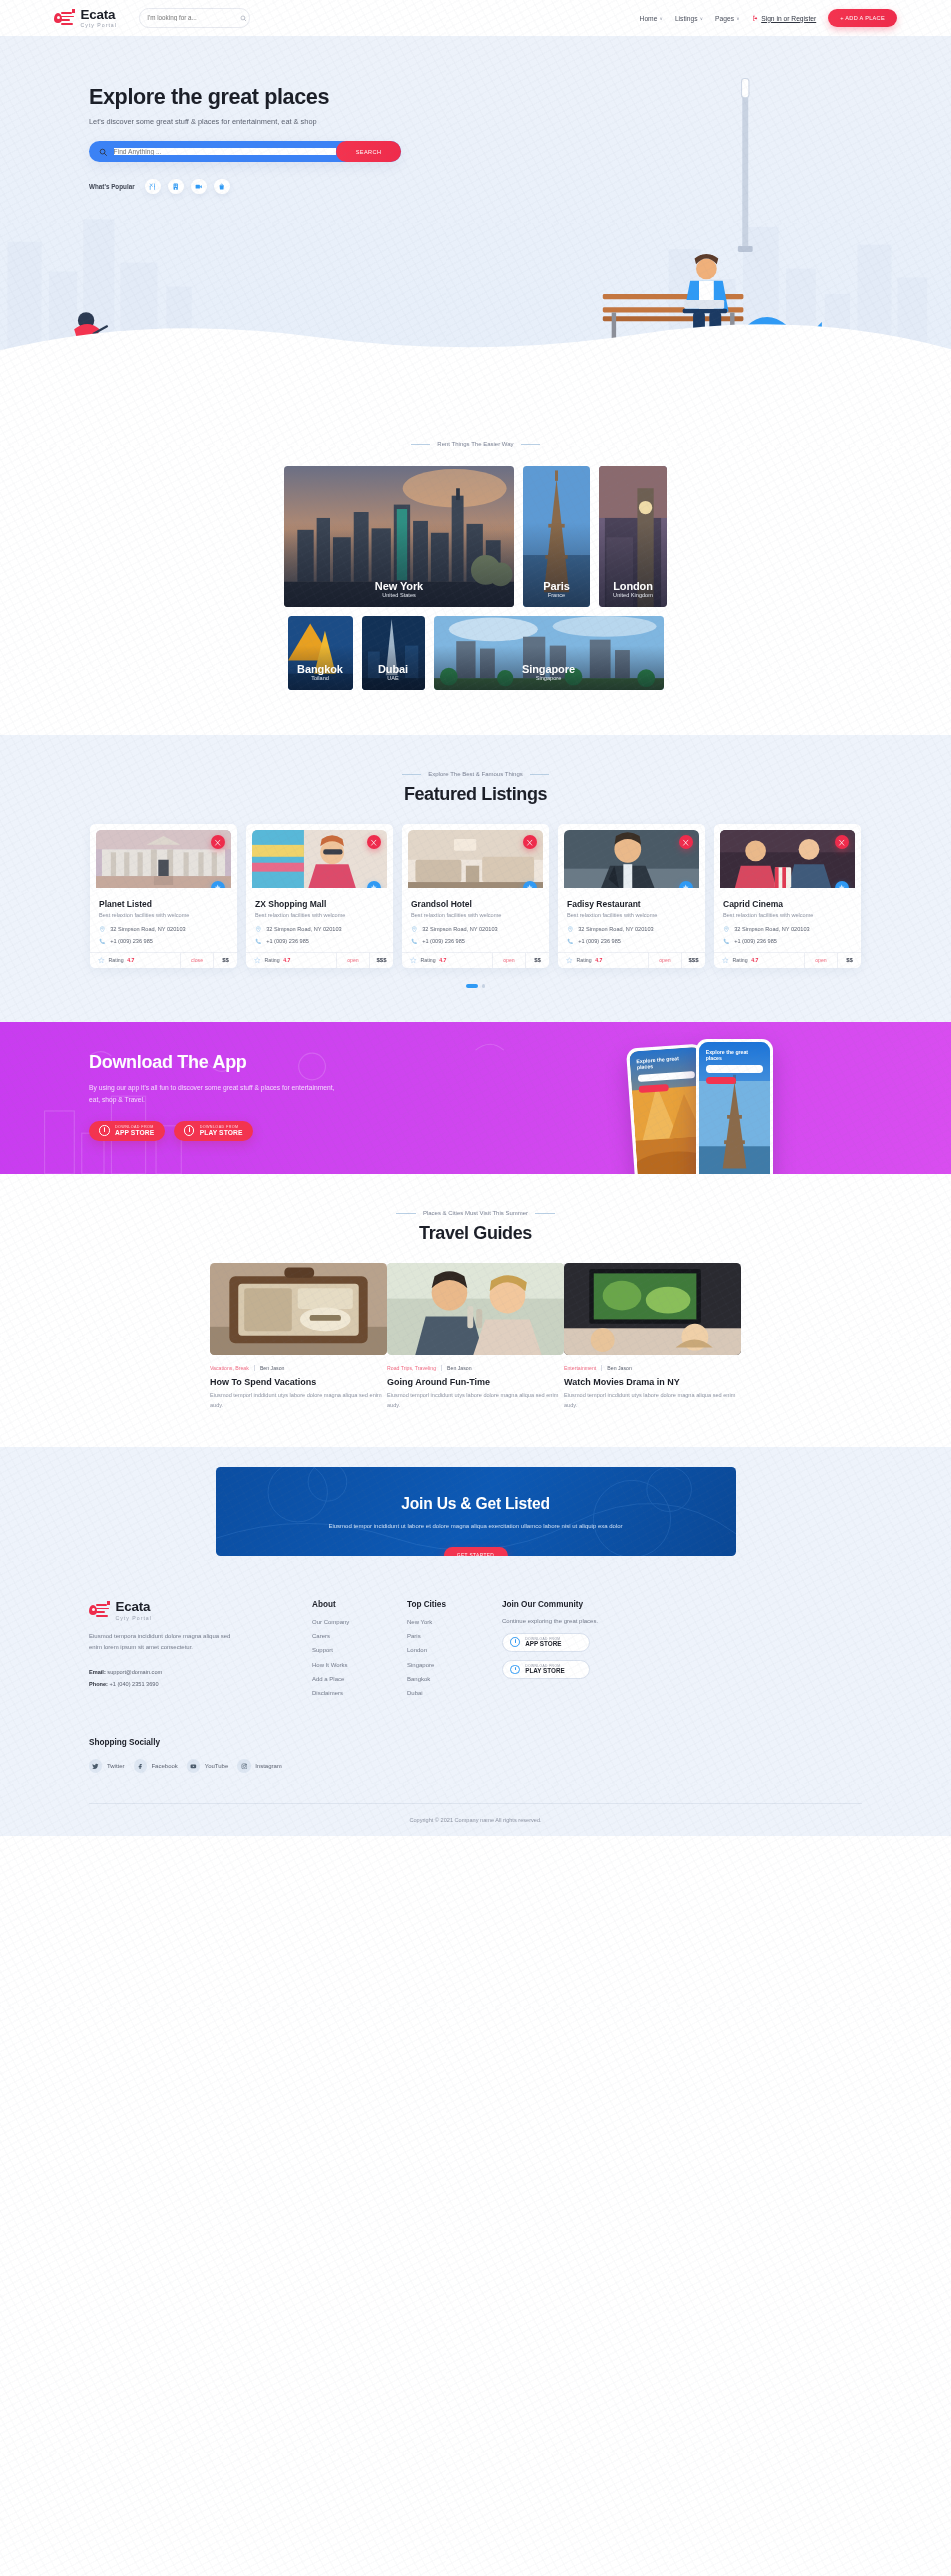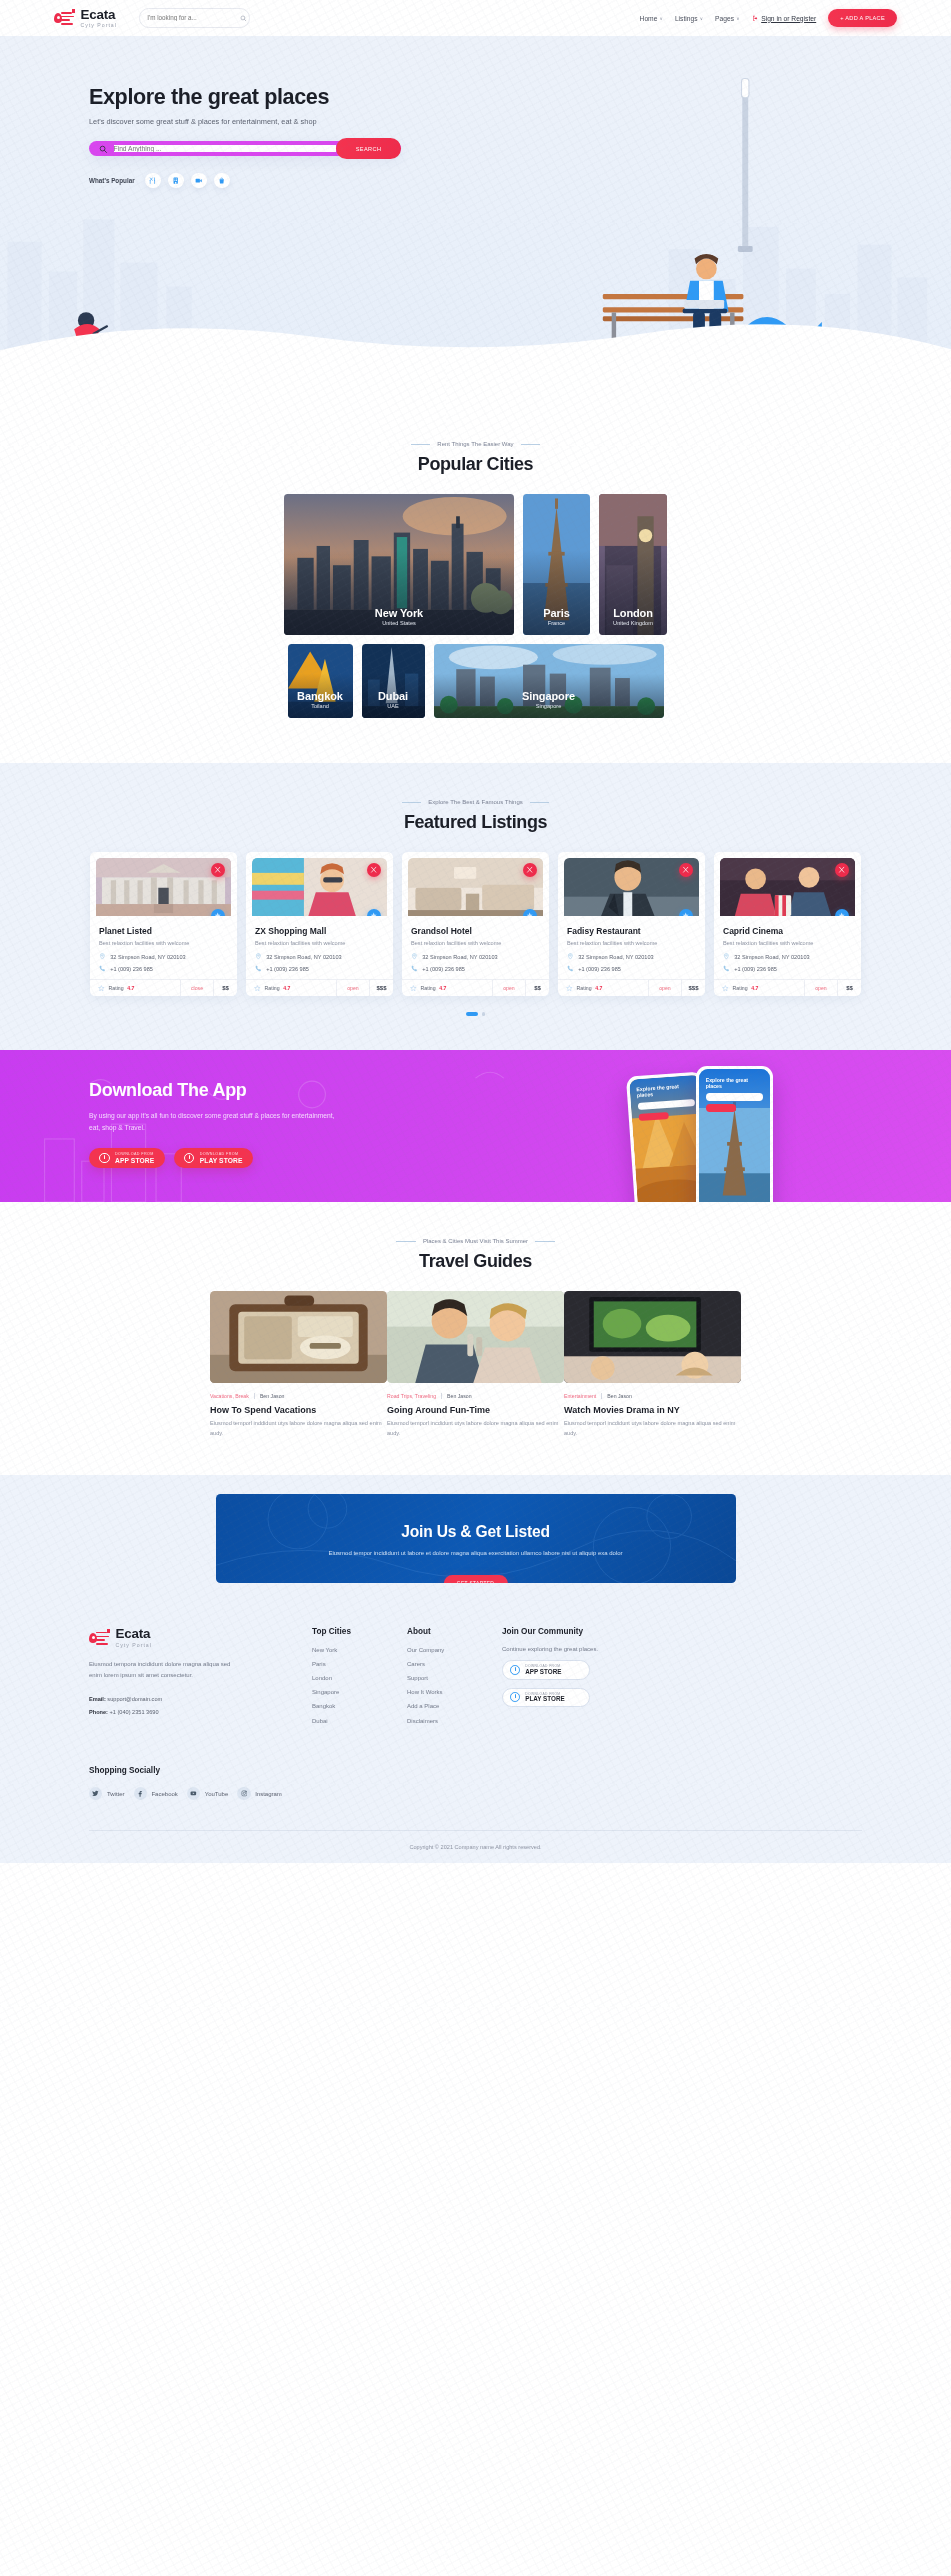--- a/index.html
+++ b/index.html
@@ -43,21 +43,21 @@
     box-shadow:0 3px 7.4px rgba(239,43,75,.3); font-family:inherit; }
 
   
   .hero { position:relative; height:368px; background:#eef3fb; overflow:hidden; }
   .hero-sky { position:absolute; inset:0;
     background:linear-gradient(180deg,#edf2fa 0%, #e9f0fa 55%, #e6eef9 100%); }
   .hero-wave { position:absolute; left:0; right:0; bottom:0; height:97px; }
   .hero-content { position:relative; z-index:5; padding-top:48px; }
   .hero-h1 { font-size:21.6px; font-weight:700; color:#1b1e27; letter-spacing:-0.4px; margin-left:0; }
   .hero-sub { font-size:7.4px; color:#5c6270; margin-top:7.4px; }
-  .searchbar { margin-top:15px; width:312px; height:15px; background:#d946ef; border-radius:12px;
+  .searchbar { margin-top:15px; width:312px; height:21px; background:#3b82f6; border-radius:12px;
     display:flex; align-items:center; padding-left:10.4px; box-shadow:0 4.5px 13.4px rgba(40,60,110,.07); }
   .searchbar input { border:0; outline:0; flex:1; font-size:6.7px; color:#9aa0ae; margin-left:6px; font-family:inherit; }
   .btn-search { background:linear-gradient(90deg,#f4334f,#ef2b4b); color:#fff; border:0; height:21px; width:65px;
     border-radius:12px; font-size:5.6px; letter-spacing:0.4px; cursor:pointer; font-family:inherit; }
   .popular-row { margin-top:16.4px; display:flex; align-items:center; gap:7.4px; }
   .popular-label { font-size:6.3px; color:#3e4452; font-weight:600; margin-right:3px; }
   .pop-ico { width:15.6px; height:15.6px; border-radius:50%; background:#fff; display:flex; align-items:center;
     justify-content:center; box-shadow:0 2.2px 6px rgba(40,60,110,.08); cursor:pointer; }
 
   
@@ -351,21 +351,20 @@
     <path d="M0 58 Q 200 10 420 40 T 860 36 T 1280 58 L1280 130 L0 130 Z" fill="#ffffff"></path>
   </svg>
 </section>
 
 <section class="cities">
   <div class="sec-eyebrow">
     <span class="rule"></span>
     <span>Rent Things The Easier Way</span>
     <span class="rule"></span>
   </div>
-  <h2 class="sec-title">Popular Cities</h2>
 
   <div class="city-grid">
     <div class="city-row">
       <div class="city-card" style="width:230px;height:141px;">
         <svg width="230" height="141" viewBox="0 0 310 190" preserveAspectRatio="none">
           <defs>
               <linearGradient id="nySky" x1="0" y1="0" x2="0" y2="1">
             <stat></stat>
                 <stop offset="0" stop-color="#6b6f84"></stop>
                 <stop offset=".45" stop-color="#b28a72"></stop>
@@ -1008,40 +1007,40 @@
         <p class="fc-desc">Eiusmod tempora incididunt dolore magna aliqua sed enim lorem ipsum sit amet consectetur.</p>
         <div class="fc-contact">
           <div><b>Email:</b>
             <span>support@domain.com</span></div>
           <div><b>Phone:</b>
             <span>+1 (040) 2351 3690</span></div>
         </div>
       </div>
 
       <div class="fcol">
+        <div class="fcol-t">About</div>
+        <ul>
+          <li>Our Company</li>
+          <li>Carers</li>
+          <li>Support</li>
+          <li>How It Works</li>
+          <li>Add a Place</li>
+          <li>Disclaimers</li>
+        </ul>
+      </div>
+
+      <div class="fcol">
         <div class="fcol-t">Top Cities</div>
         <ul>
           <li>New York</li>
           <li>Paris</li>
           <li>London</li>
           <li>Singapore</li>
           <li>Bangkok</li>
           <li>Dubai</li>
-        </ul>
-      </div>
-
-      <div class="fcol">
-        <div class="fcol-t">About</div>
-        <ul>
-          <li>Our Company</li>
-          <li>Carers</li>
-          <li>Support</li>
-          <li>How It Works</li>
-          <li>Add a Place</li>
-          <li>Disclaimers</li>
         </ul>
       </div>
 
       <div class="fc-comm">
         <div class="fcol-t">Join Our Community</div>
         <div class="fc-comm-d">Continue exploring the great places.</div>
         <div class="store-btn">
           <span class="pw2"></span>
           <span>
             <span class="s1" style="display:block">DOWNLOAD FROM</span>

